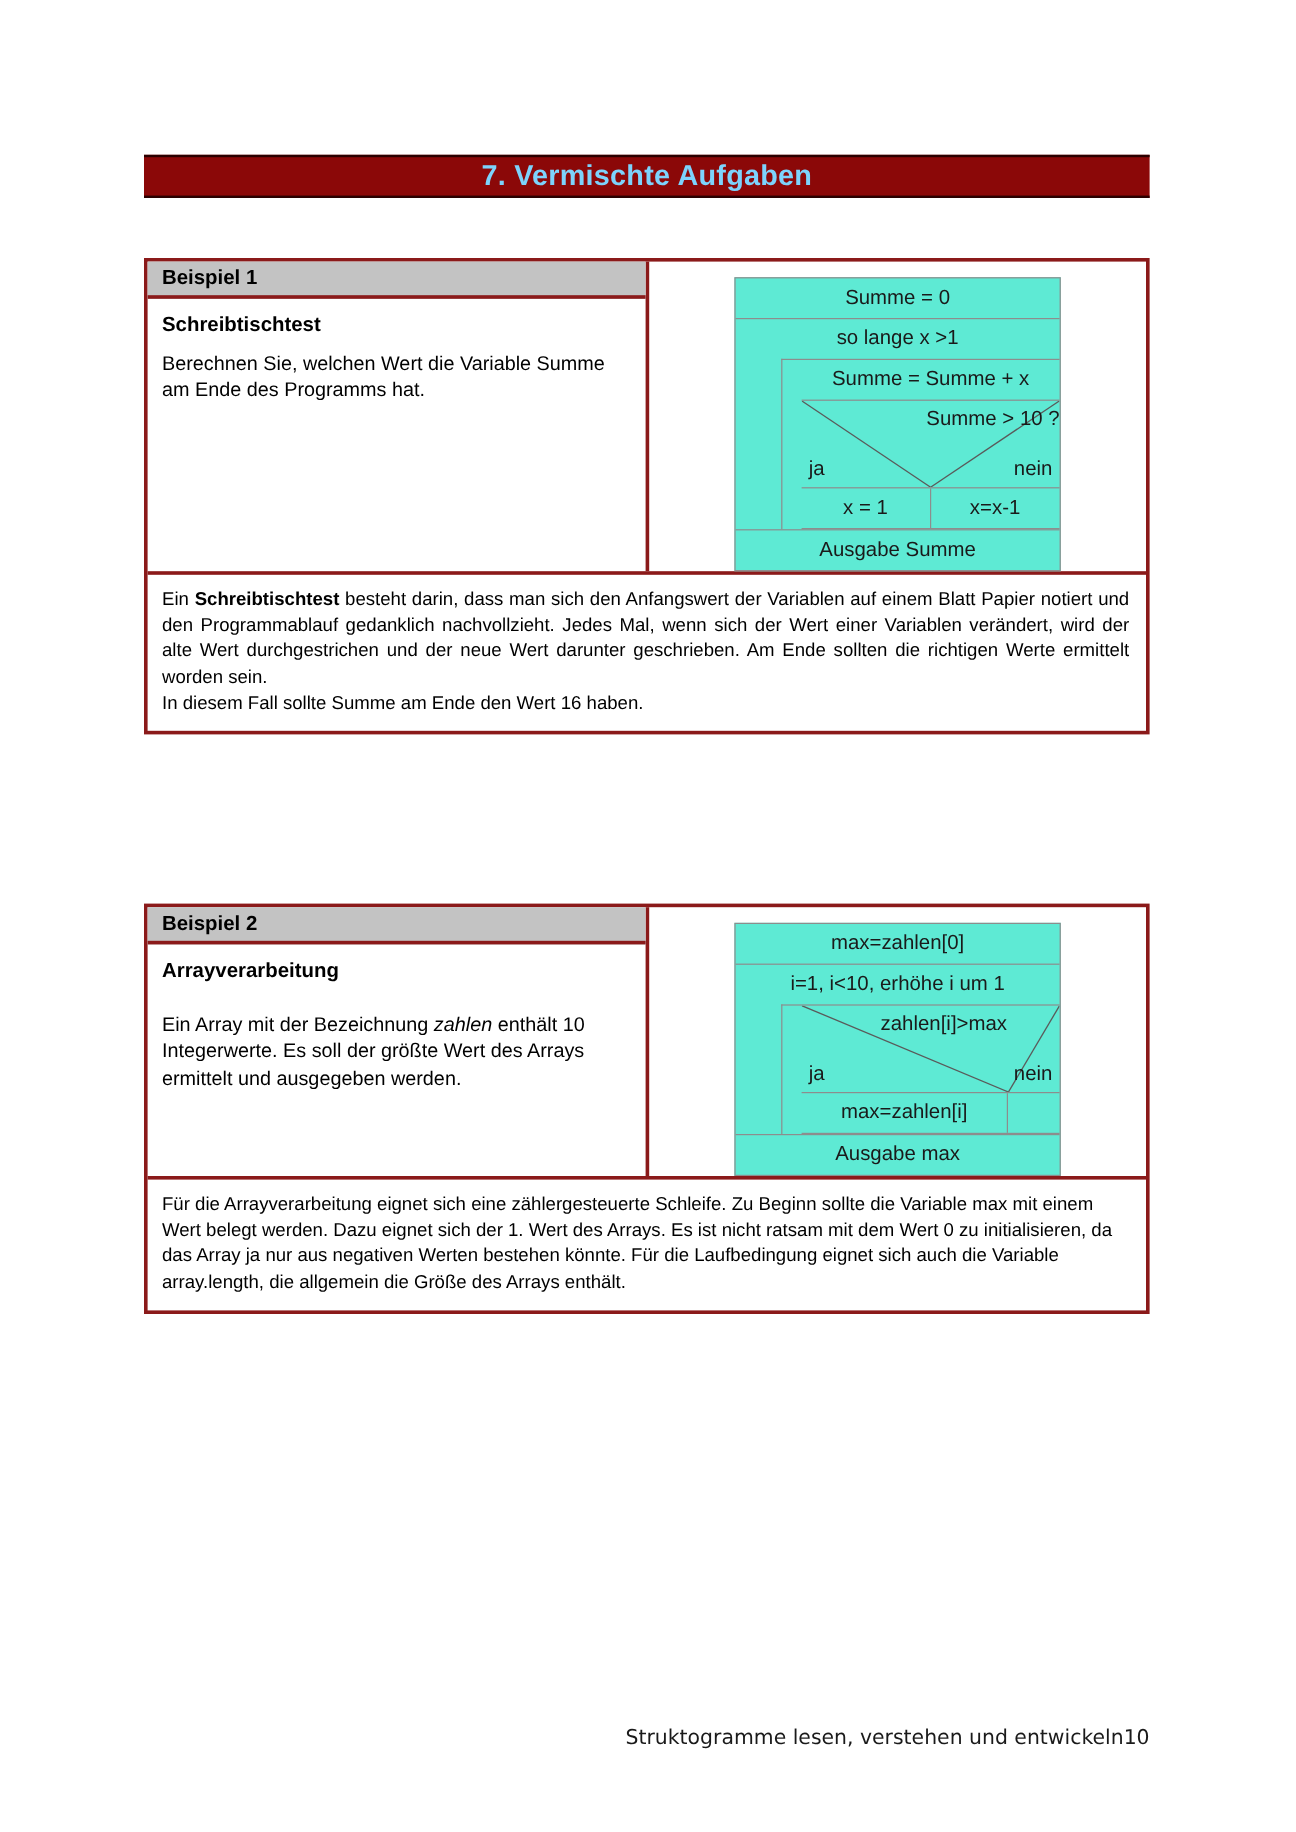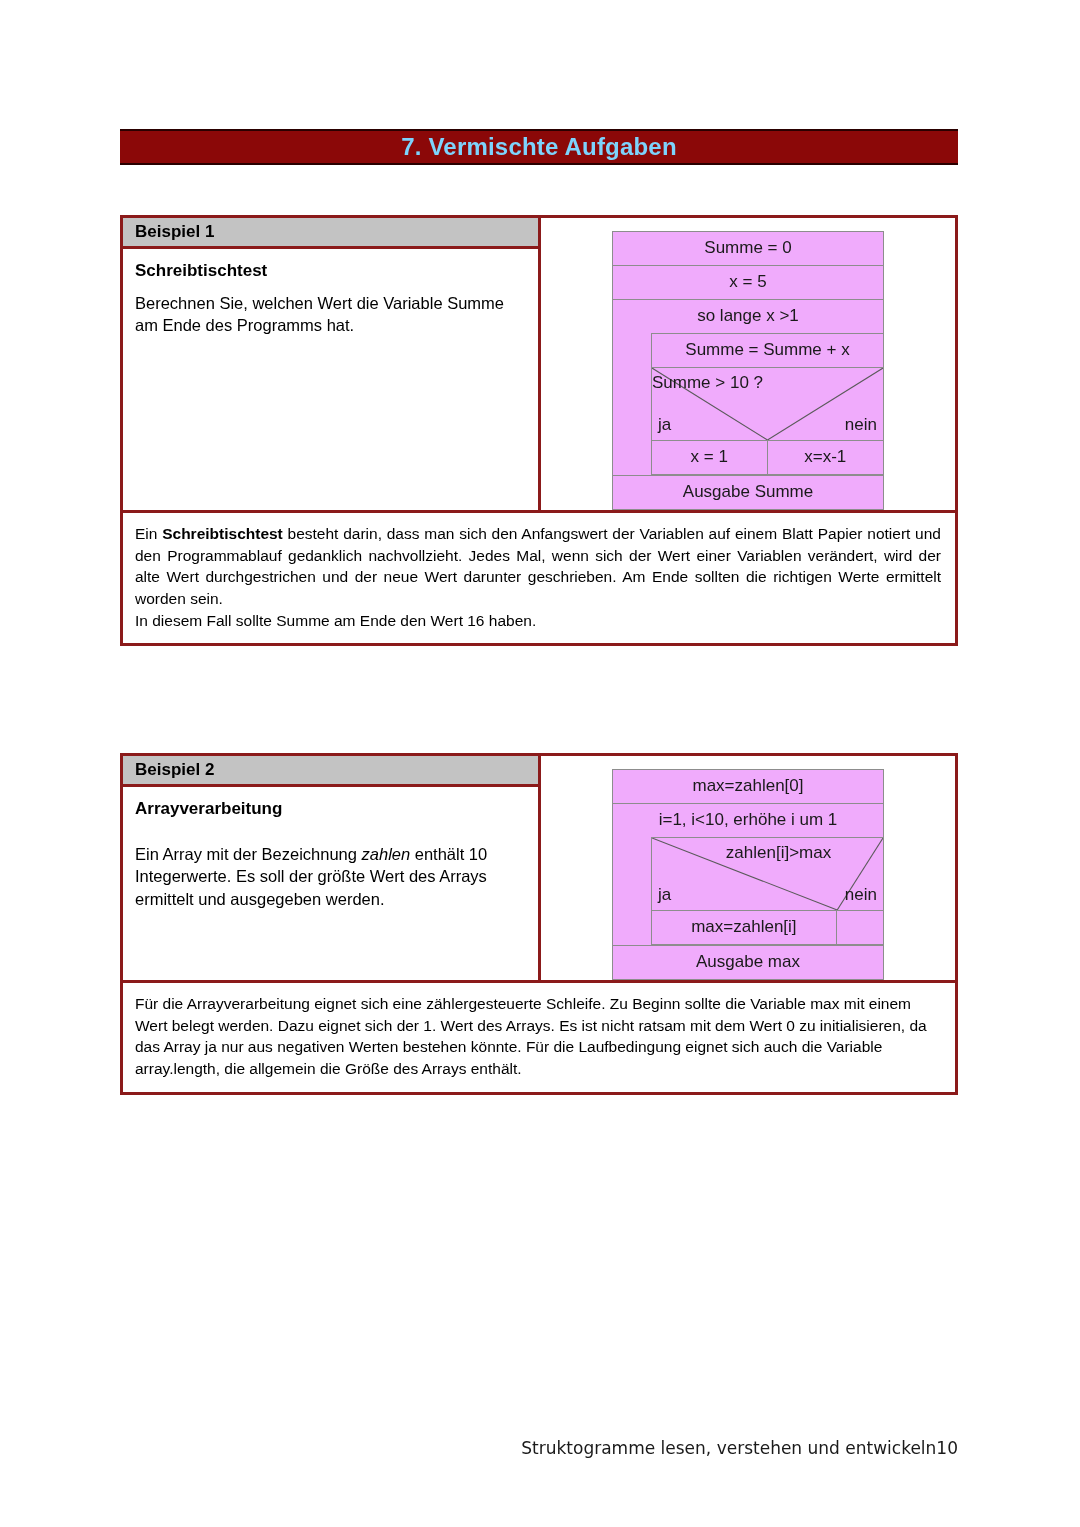--- a/index.html
+++ b/index.html
@@ -109,21 +109,21 @@
     text-align: justify;
   }
   .note-text.left-aligned { text-align: left; }
   .note-text b { font-weight: bold; }
 
   
   .nsd {
     width: 272px;
     border: 1px solid #8d8d8d;
     box-sizing: border-box;
-    background: #f0abfc;
+    background: #5eead4;
     font-size: 17px;
     color: #1a1a1a;
   }
   .nsd .blk {
     border-bottom: 1px solid #8d8d8d;
     text-align: center;
     padding: 6px 4px 7px 4px;
     box-sizing: border-box;
   }
   .nsd .blk.last { border-bottom: none; }
@@ -133,20 +133,21 @@
   }
   .nsd .loop-head {
     text-align: center;
     padding: 6px 4px 7px 4px;
   }
   .nsd .loop-body {
     margin-left: 38px;
     border-left: 1px solid #8d8d8d;
     border-top: 1px solid #8d8d8d;
     box-sizing: border-box;
+    padding-left: 16px;
   }
   .nsd .loop-body .blk { border-bottom: 1px solid #8d8d8d; }
 
   
   .dec {
     position: relative;
     border-bottom: 1px solid #8d8d8d;
     box-sizing: border-box;
   }
   .dec-head {
@@ -159,21 +160,21 @@
     position: absolute;
     inset: 0;
     width: 100%;
     height: 100%;
   }
   .dec-cond {
     position: absolute;
     top: 5px;
     left: 0;
     right: 0;
-    text-align: left;
+    text-align: right;
     z-index: 2;
   }
   .dec-cond.shift-right {
     text-align: center;
     padding-left: 22px;
   }
   .dec-yes {
     position: absolute;
     left: 6px;
     bottom: 5px;
@@ -228,21 +229,20 @@
       <div class="example-header">Beispiel 1</div>
       <div class="left-body">
         <p class="sub-heading">Schreibtischtest</p>
         <p class="task-text">Berechnen Sie, welchen Wert die Variable Summe am Ende des Programms hat.</p>
       </div>
     </div>
 
     <div class="col-right">
       <div class="nsd">
         <div class="blk">Summe = 0</div>
-        <div class="blk">x = 5</div>
         <div class="loop">
           <div class="loop-head">so lange x &gt;1</div>
           <div class="loop-body">
             <div class="blk">Summe = Summe + x</div>
             <div class="dec">
               <div class="dec-head">
                 <svg viewBox="0 0 232 72" preserveAspectRatio="none">
                   <line x1="0" y1="0" x2="116" y2="72" stroke="#5a5a5a" stroke-width="1.1" vector-effect="non-scaling-stroke"></line>
                   <line x1="232" y1="0" x2="116" y2="72" stroke="#5a5a5a" stroke-width="1.1" vector-effect="non-scaling-stroke"></line>
                 </svg>

